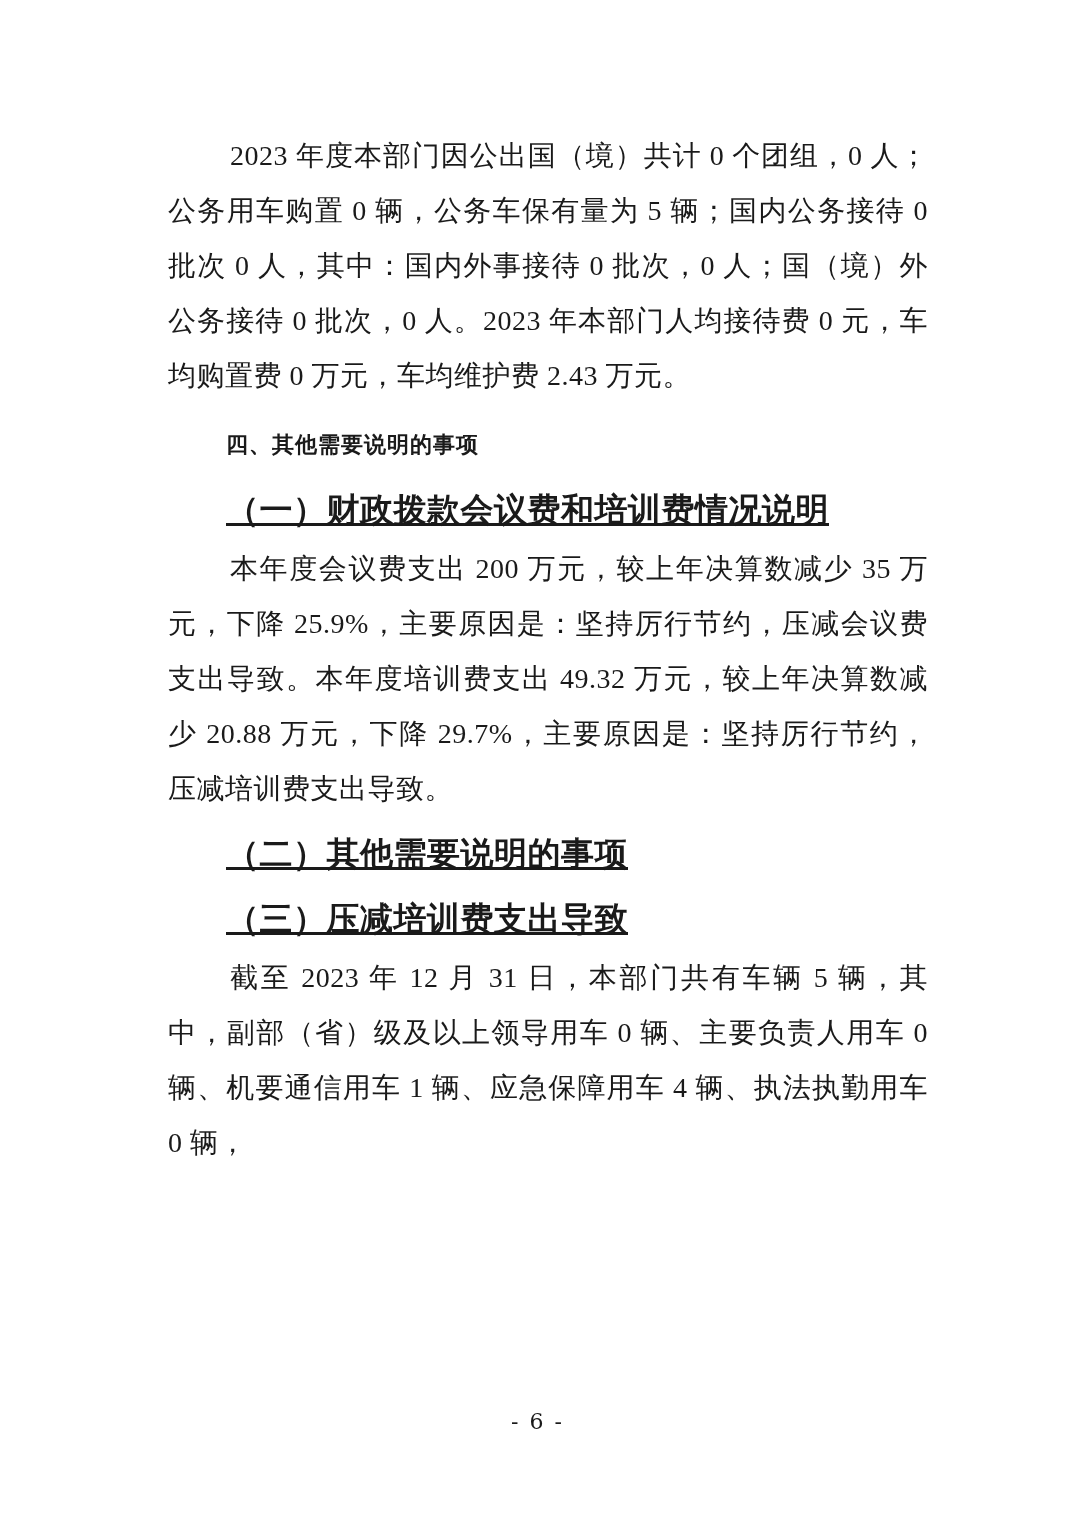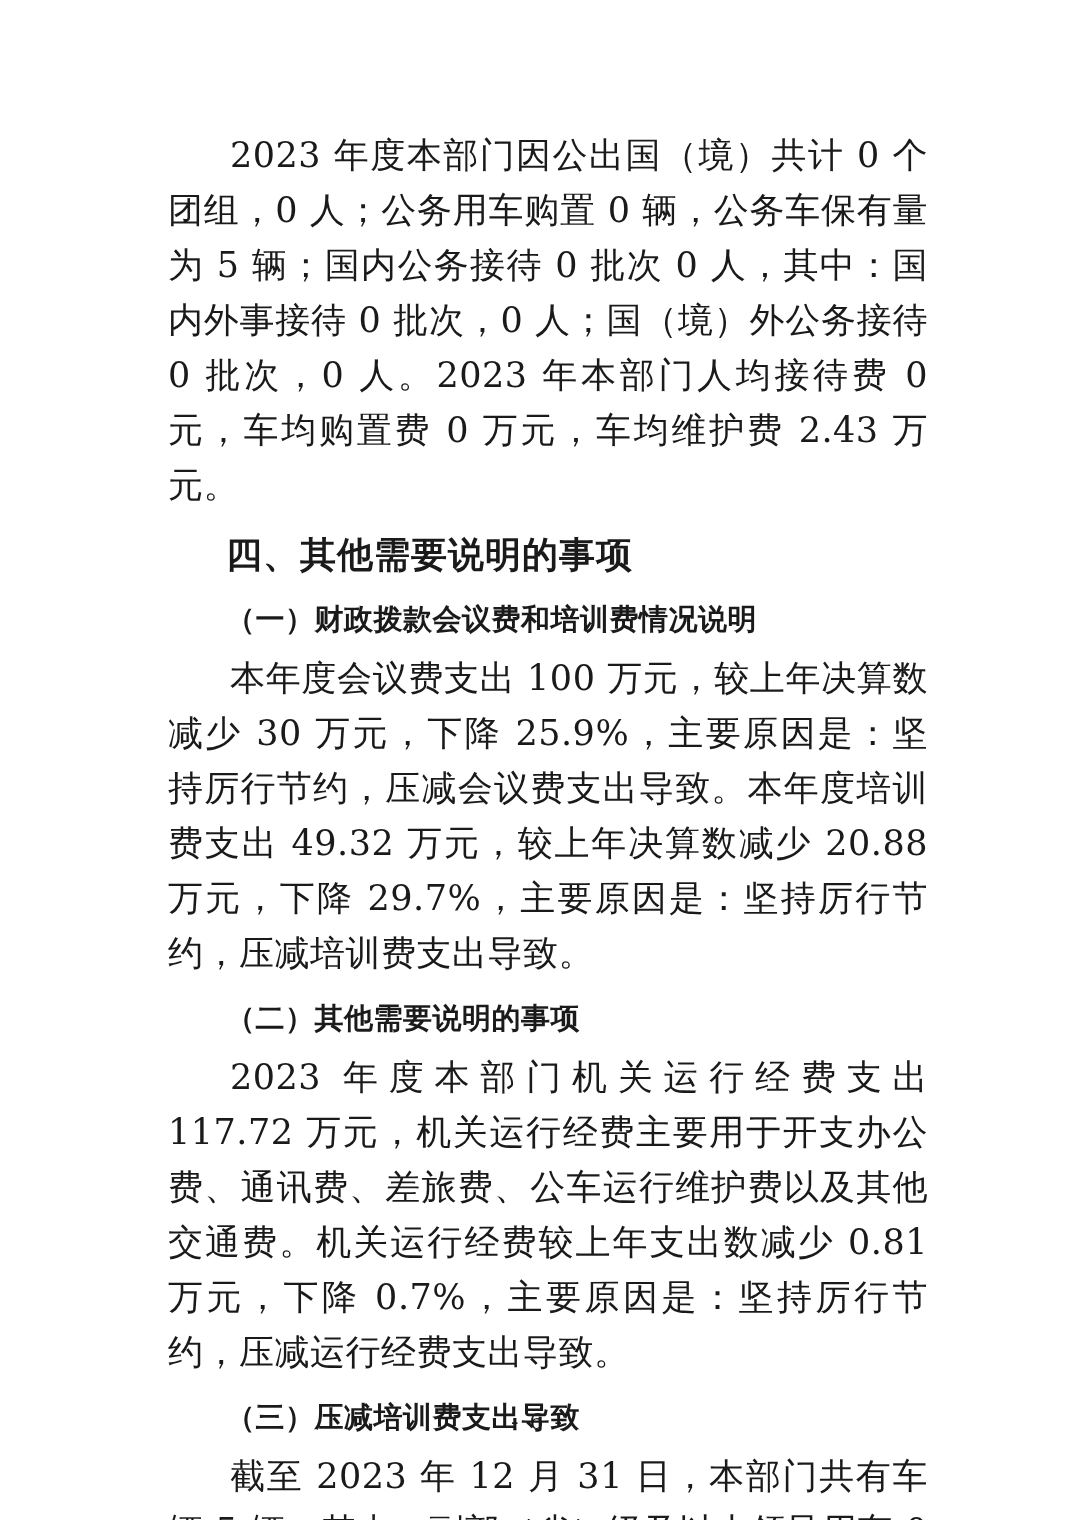--- a/index.html
+++ b/index.html
@@ -17,45 +17,47 @@
     color: #1a1a1a;
     overflow: hidden;
   }
   .content {
     position: absolute;
     left: 168px;
     top: 128px;
     width: 760px;
   }
   .para {
-    font-size: 35px;
+    font-size: 28px;
     line-height: 55px;
     text-align: justify;
     text-justify: inter-ideograph;
     margin: 0 0 2px 0;
     letter-spacing: 0.5px;
+    font-family: Liberation Serif, serif;
   }
   .indent {
     text-indent: 62px;
   }
   .heading-main {
-    font-size: 36px;
+    font-size: 22px;
     line-height: 55px;
     font-weight: bold;
     margin: 14px 0 6px 0;
     text-indent: 58px;
     letter-spacing: 1px;
   }
   .heading-sub {
-    font-size: 29px;
+    font-size: 33px;
     line-height: 55px;
     font-weight: bold;
     margin: 10px 0 4px 0;
     text-indent: 58px;
     letter-spacing: 0.5px;
+    text-decoration: underline;
   }
   .footer {
     position: absolute;
     left: 0;
     right: 0;
     bottom: 86px;
     text-align: center;
     font-size: 22px;
     font-family: "DejaVu Serif", "Liberation Serif", serif;
     color: #1a1a1a;
@@ -68,25 +70,24 @@
 <div class="page">
 
   <div class="content">
 
     <p class="para indent">2023 年度本部门因公出国（境）共计 0 个团组，0 人；公务用车购置 0 辆，公务车保有量为 5 辆；国内公务接待 0 批次 0 人，其中：国内外事接待 0 批次，0 人；国（境）外公务接待 0 批次，0 人。2023 年本部门人均接待费 0 元，车均购置费 0 万元，车均维护费 2.43 万元。</p>
 
     <p class="heading-main">四、其他需要说明的事项</p>
 
     <p class="heading-sub">（一）财政拨款会议费和培训费情况说明</p>
 
-    <p class="para indent">本年度会议费支出 100 万元，较上年决算数减少 30 万元，下降 25.9%，主要原因是：坚持厉行节约，压减会议费支出导致。本年度培训费支出 49.32 万元，较上年决算数减少 20.88 万元，下降 29.7%，主要原因是：坚持厉行节约，压减培训费支出导致。</p>
+    <p class="para indent">本年度会议费支出 200 万元，较上年决算数减少 35 万元，下降 25.9%，主要原因是：坚持厉行节约，压减会议费支出导致。本年度培训费支出 49.32 万元，较上年决算数减少 20.88 万元，下降 29.7%，主要原因是：坚持厉行节约，压减培训费支出导致。</p>
 
     <p class="heading-sub">（二）其他需要说明的事项</p>
 
-    <p class="para indent">2023 年度本部门机关运行经费支出 117.72 万元，机关运行经费主要用于开支办公费、通讯费、差旅费、公车运行维护费以及其他交通费。机关运行经费较上年支出数减少 0.81 万元，下降 0.7%，主要原因是：坚持厉行节约，压减运行经费支出导致。</p>
 
     <p class="heading-sub">（三）压减培训费支出导致</p>
 
     <p class="para indent">截至 2023 年 12 月 31 日，本部门共有车辆 5 辆，其中，副部（省）级及以上领导用车 0 辆、主要负责人用车 0 辆、机要通信用车 1 辆、应急保障用车 4 辆、执法执勤用车 0 辆，</p>
 
   </div>
 
   <div class="footer">- 6 -</div>
 
 </div>

